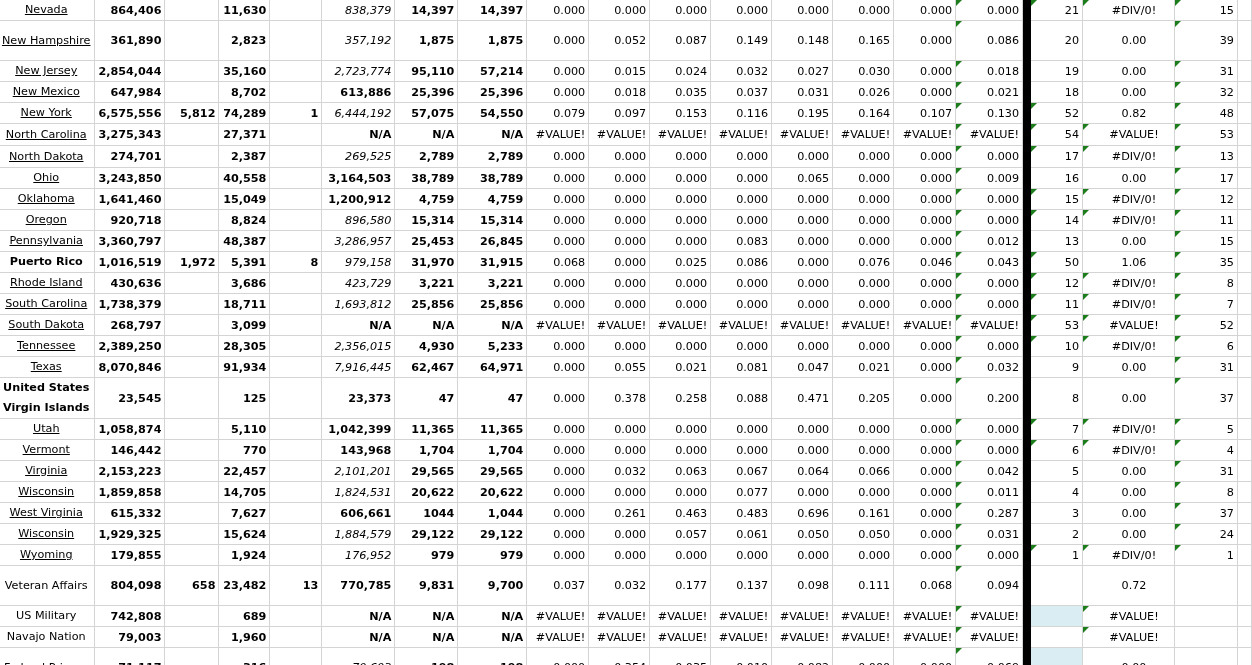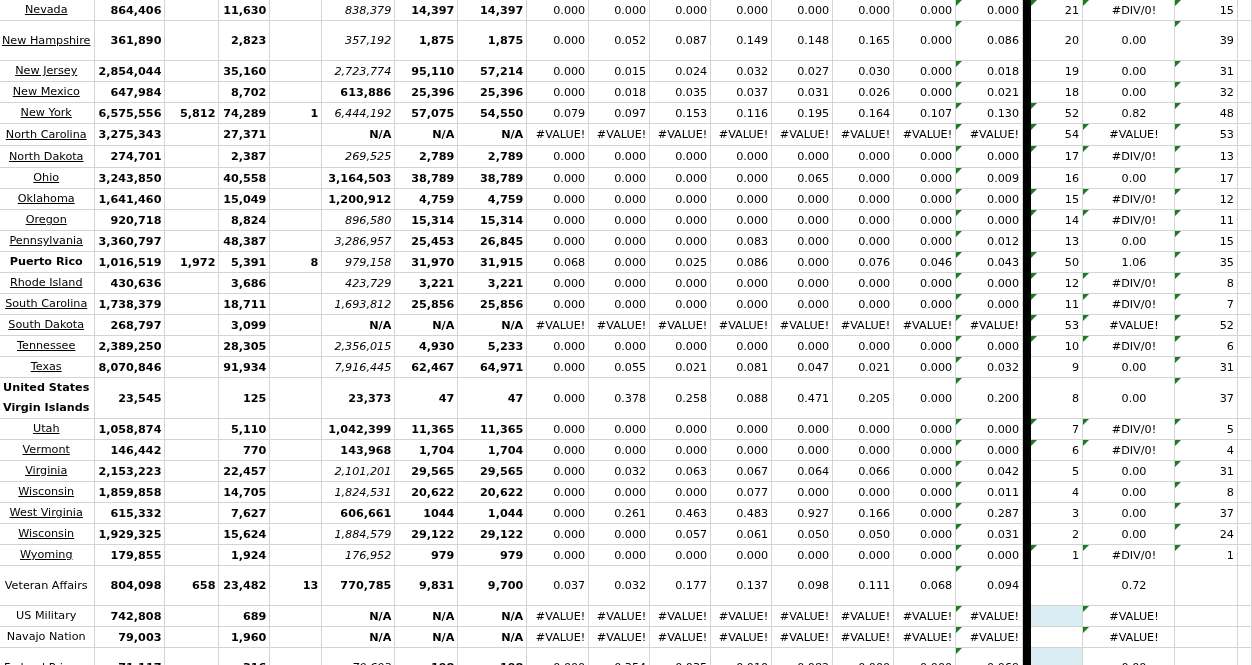--- a/index.html
+++ b/index.html
@@ -558,22 +558,22 @@
           <td class="b"></td>
           <td class="b">7,627</td>
           <td class="b"></td>
           <td class="b">606,661</td>
           <td class="b">1044</td>
           <td class="b">1,044</td>
           <td class="">0.000</td>
           <td class="">0.261</td>
           <td class="">0.463</td>
           <td class="">0.483</td>
-          <td class="">0.927</td>
-          <td class="">0.166</td>
+          <td class="">0.696</td>
+          <td class="">0.161</td>
           <td class="">0.000</td>
           <td class="tri">0.287</td>
           <td class="blk"></td>
           <td class="">3</td>
           <td class="center">0.00</td>
           <td class="tri">37</td>
           <td></td>
         </tr>
         <tr style="height: 20px;">
           <td class="name link"><span>Wisconsin</span></td>

